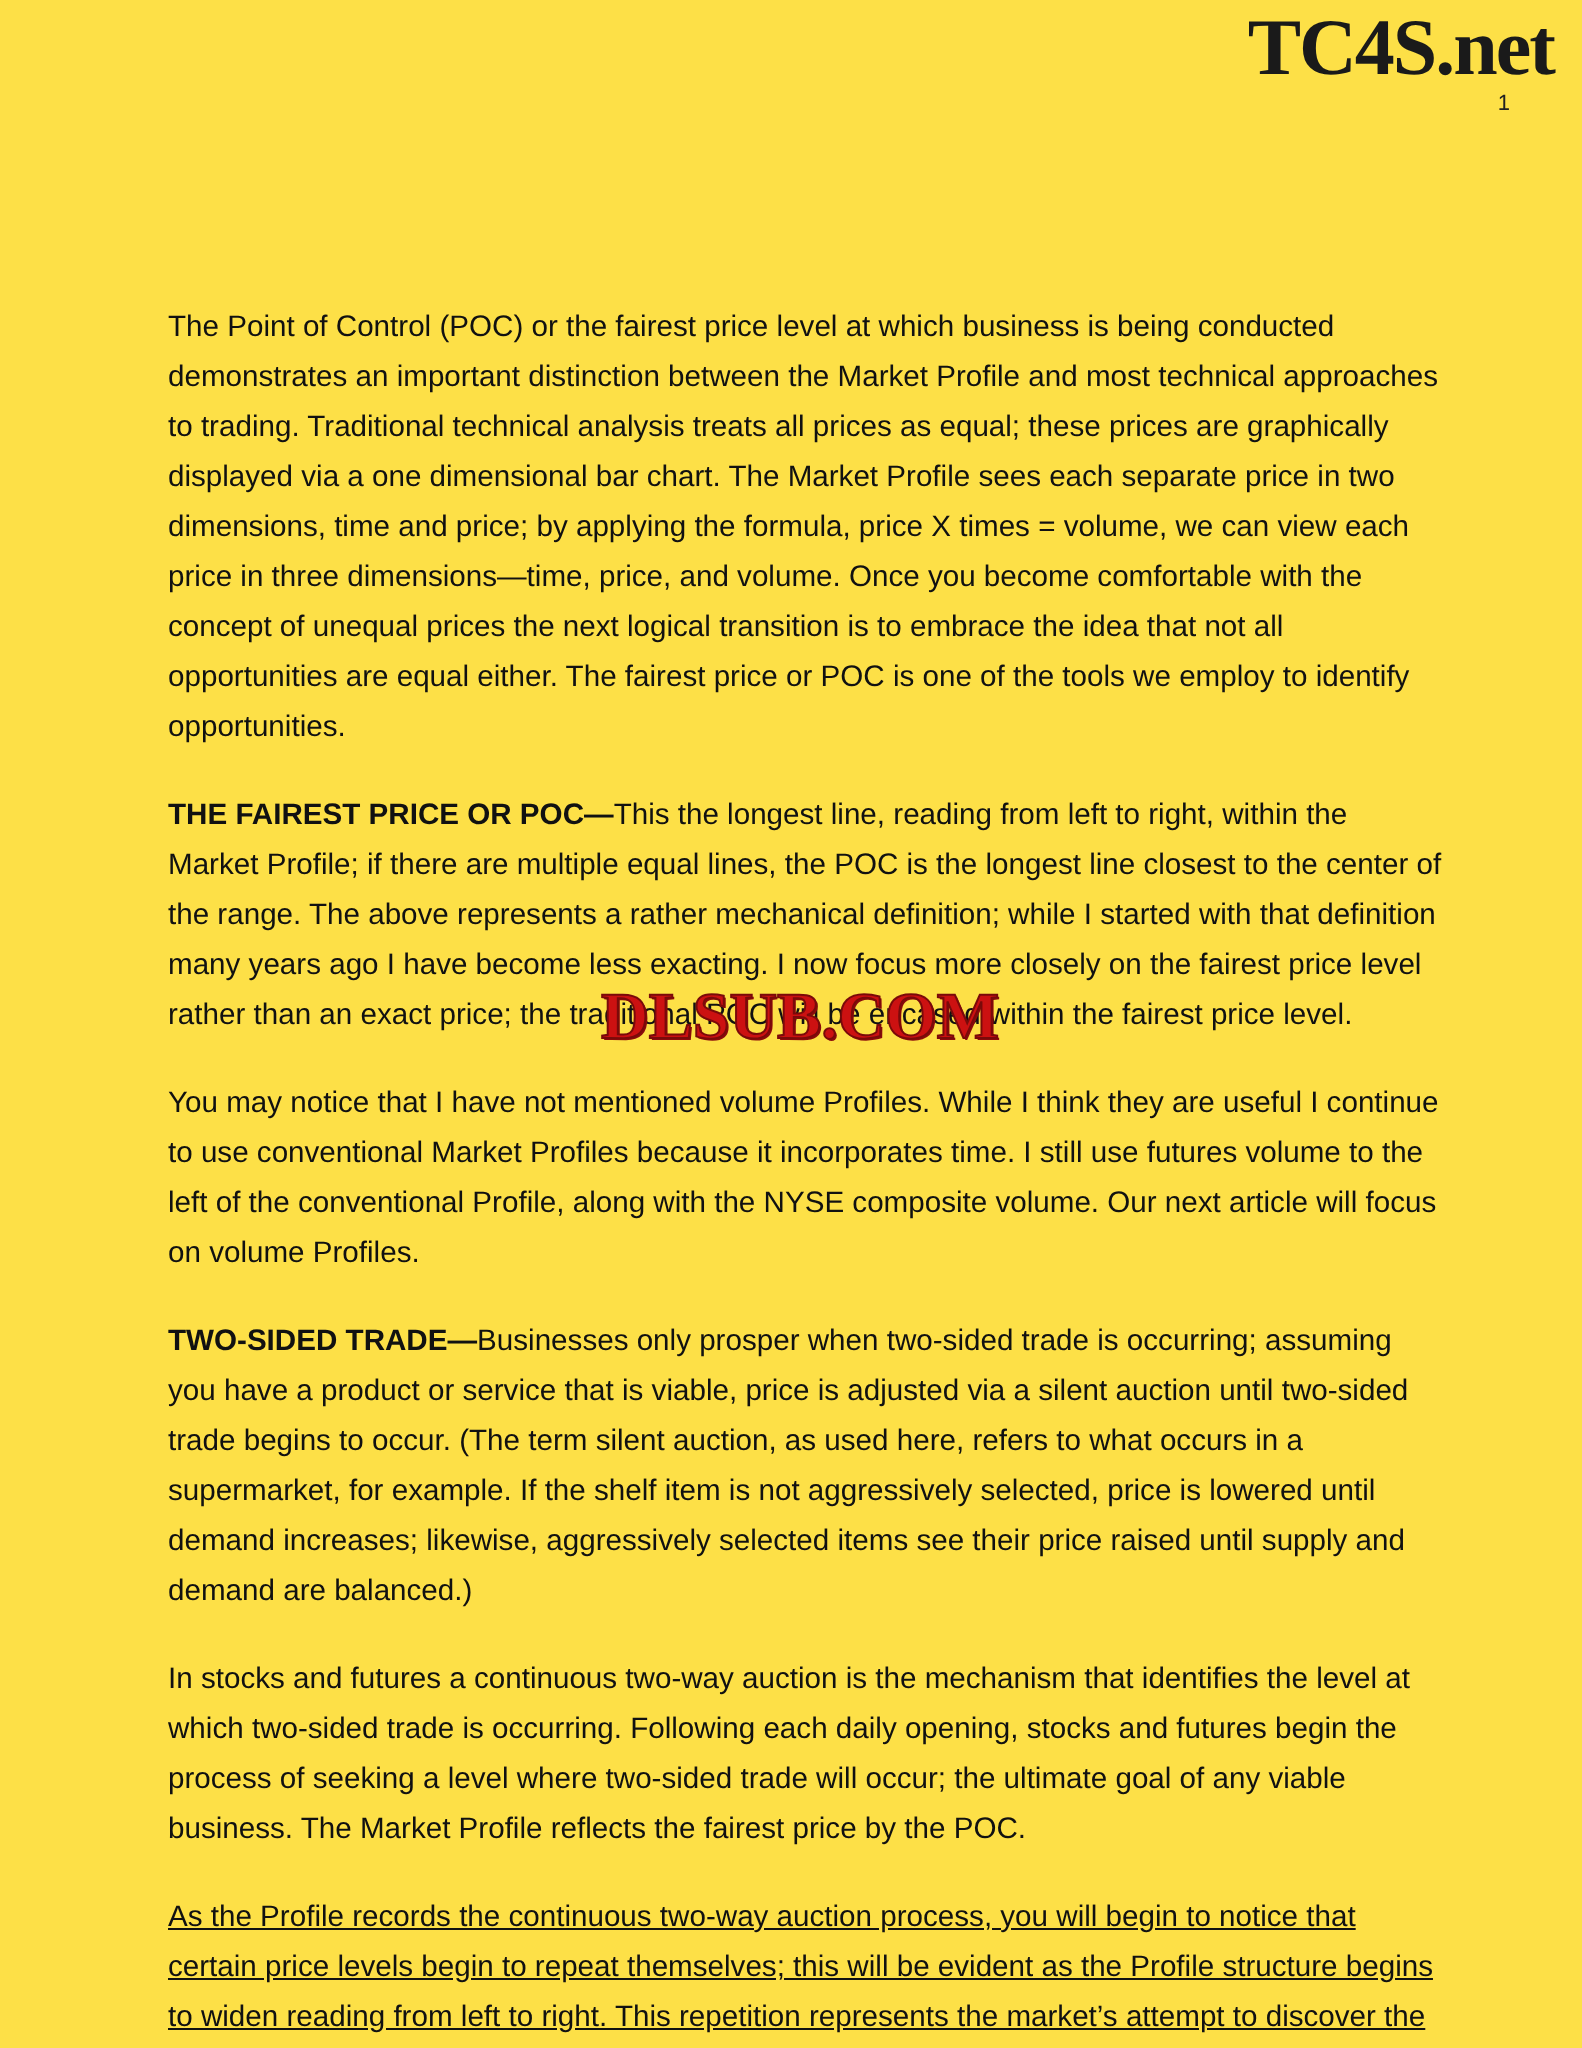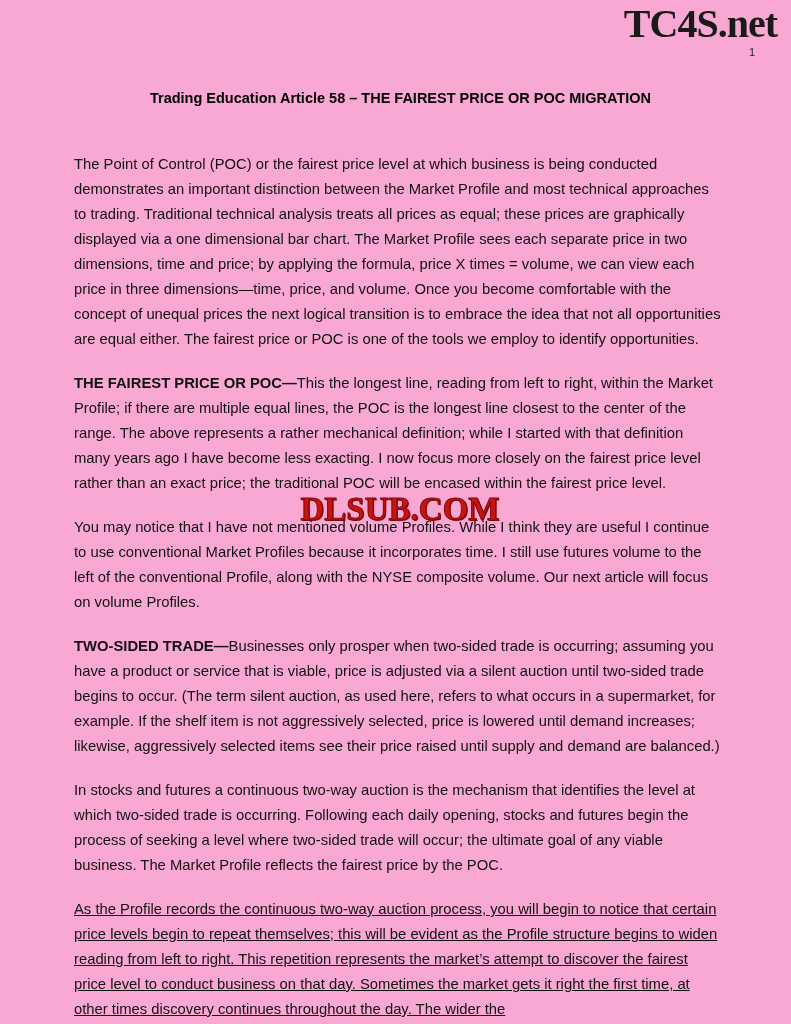--- a/index.html
+++ b/index.html
@@ -14,21 +14,21 @@
     font-family: "Liberation Sans", sans-serif;
     color: #000000;
     overflow: hidden;
   }
   .page {
     position: absolute;
     left: 0;
     top: 0;
     width: 791px;
     height: 1024px;
-    background: #f9a8d4;
+    background: #fde047;
     box-sizing: border-box;
   }
 
   
   .brand-top {
     position: absolute;
     right: 14px;
     top: 2px;
     font-family: "Liberation Serif", serif;
     font-weight: bold;
@@ -65,21 +65,21 @@
     position: absolute;
     left: 68px;
     top: 152px;
     width: 654px;
     font-size: 14.8px;
     line-height: 25px;
     text-align: left;
     color: #111;
   }
   .body-text p {
-    margin: 0 0 19px 6px;
+    margin: 0 0 19px 16px;
   }
   .body-text p:last-child {
     margin-bottom: 0;
     text-decoration: underline;
   }
   .lead {
     font-weight: bold;
   }
 
   
@@ -121,21 +121,20 @@
   }
 </style>
 </head>
 <body>
 
 <div class="page">
 
   <div class="brand-top">TC4S.net</div>
   <div class="page-number">1</div>
 
-  <div class="doc-title">Trading Education Article 58 – THE FAIREST PRICE OR POC MIGRATION</div>
 
   <div class="body-text">
     <p><span>The Point of Control (POC) or the fairest price level at which business is being conducted demonstrates an important distinction between the Market Profile and most technical approaches to trading. Traditional technical analysis treats all prices as equal; these prices are graphically displayed via a one dimensional bar chart. The Market Profile sees each separate price in two dimensions, time and price; by applying the formula, price X times = volume, we can view each price in three dimensions—time, price, and volume. Once you become comfortable with the concept of unequal prices the next logical transition is to embrace the idea that not all opportunities are equal either. The fairest price or POC is one of the tools we employ to identify opportunities.</span></p>
     <p><span class="lead">THE FAIREST PRICE OR POC—</span><span>This the longest line, reading from left to right, within the Market Profile; if there are multiple equal lines, the POC is the longest line closest to the center of the range. The above represents a rather mechanical definition; while I started with that definition many years ago I have become less exacting. I now focus more closely on the fairest price level rather than an exact price; the traditional POC will be encased within the fairest price level.</span></p>
     <p><span>You may notice that I have not mentioned volume Profiles. While I think they are useful I continue to use conventional Market Profiles because it incorporates time. I still use futures volume to the left of the conventional Profile, along with the NYSE composite volume. Our next article will focus on volume Profiles.</span></p>
     <p><span class="lead">TWO-SIDED TRADE—</span><span>Businesses only prosper when two-sided trade is occurring; assuming you have a product or service that is viable, price is adjusted via a silent auction until two-sided trade begins to occur. (The term silent auction, as used here, refers to what occurs in a supermarket, for example. If the shelf item is not aggressively selected, price is lowered until demand increases; likewise, aggressively selected items see their price raised until supply and demand are balanced.)</span></p>
     <p><span>In stocks and futures a continuous two-way auction is the mechanism that identifies the level at which two-sided trade is occurring. Following each daily opening, stocks and futures begin the process of seeking a level where two-sided trade will occur; the ultimate goal of any viable business. The Market Profile reflects the fairest price by the POC.</span></p>
     <p><span>As the Profile records the continuous two-way auction process, you will begin to notice that certain price levels begin to repeat themselves; this will be evident as the Profile structure begins to widen reading from left to right. This repetition represents the market’s attempt to discover the fairest price level to conduct business on that day. Sometimes the market gets it right the first time, at other times discovery continues throughout the day. The wider the</span></p>
   </div>
 

